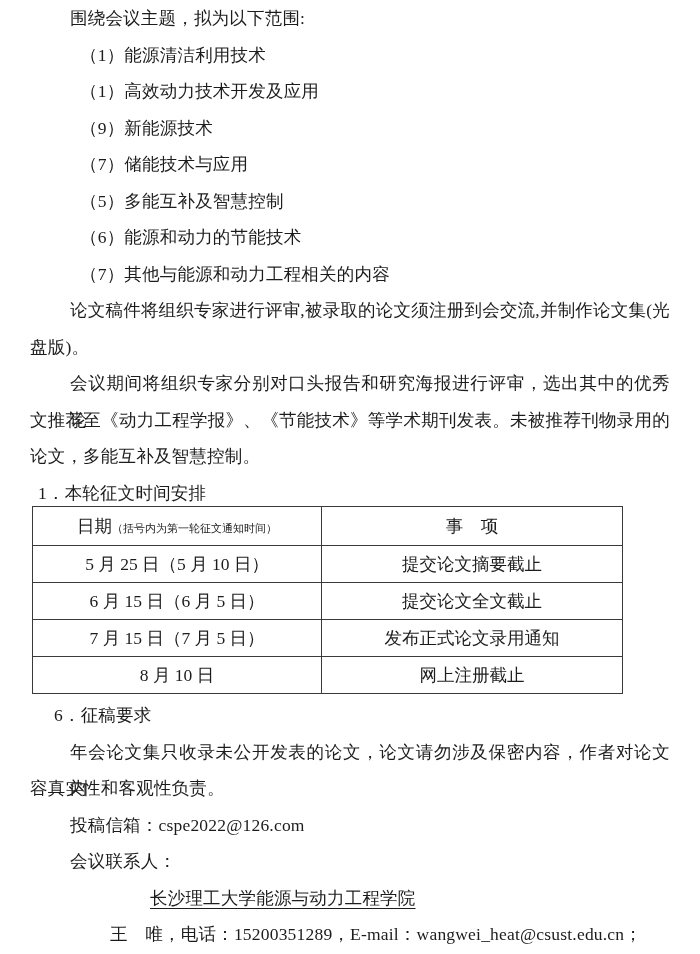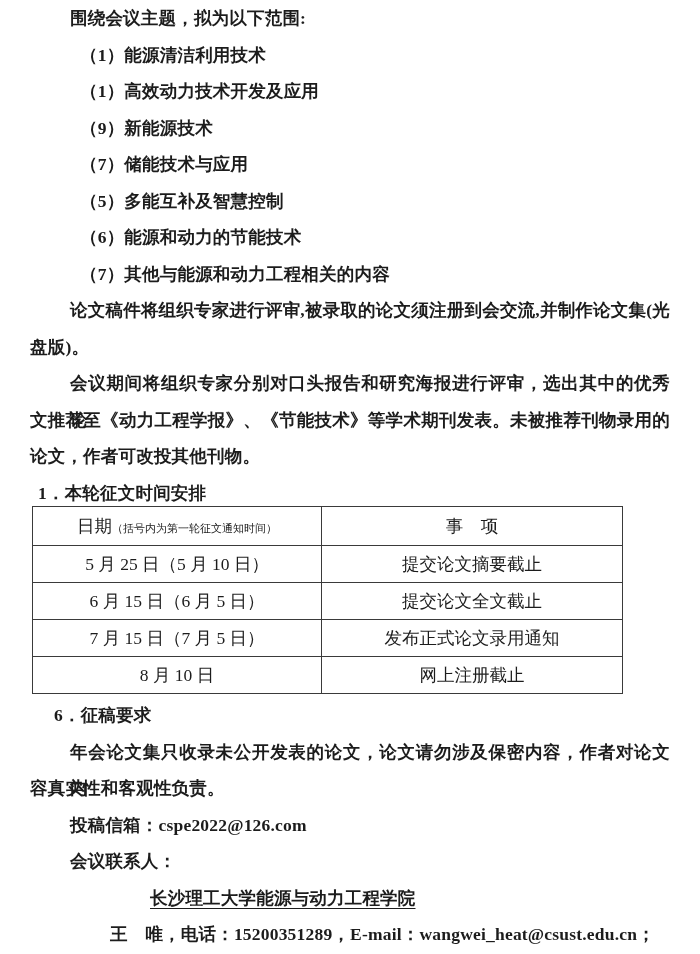--- a/index.html
+++ b/index.html
@@ -12,21 +12,20 @@
   }
   .doc {
     padding:0 30px;
     font-size:17.5px;
   }
   .line {
     line-height:36.5px;
     height:36.5px;
     letter-spacing:0.2px;
     white-space:nowrap;
-    font-weight:bold;
   }
   .pindent { padding-left:40px; }      
   .topic   { padding-left:50px; }      
   .heading { padding-left:8px; }       
   .cindent { padding-left:80px; }      
   .jfull {
     text-align:justify;
     text-align-last:justify;
     white-space:normal;
   }
@@ -72,21 +71,21 @@
   <div class="line topic">（7）储能技术与应用</div>
   <div class="line topic">（5）多能互补及智慧控制</div>
   <div class="line topic">（6）能源和动力的节能技术</div>
   <div class="line topic">（7）其他与能源和动力工程相关的内容</div>
 
   <div class="line pindent jfull">论文稿件将组织专家进行评审,被录取的论文须注册到会交流,并制作论文集(光</div>
   <div class="line">盘版)。</div>
 
   <div class="line pindent jfull">会议期间将组织专家分别对口头报告和研究海报进行评审，选出其中的优秀论</div>
   <div class="line jfull">文推荐至《动力工程学报》、《节能技术》等学术期刊发表。未被推荐刊物录用的</div>
-  <div class="line">论文，作者可改投其他刊物。</div>
+  <div class="line">论文，多能互补及智慧控制。</div>
 
   <div class="line heading">1．本轮征文时间安排</div>
 
   <table class="schedule">
     <colgroup>
         <col class="c1">
         <col class="c2">
       </colgroup>
     <tbody>
         <tr>

